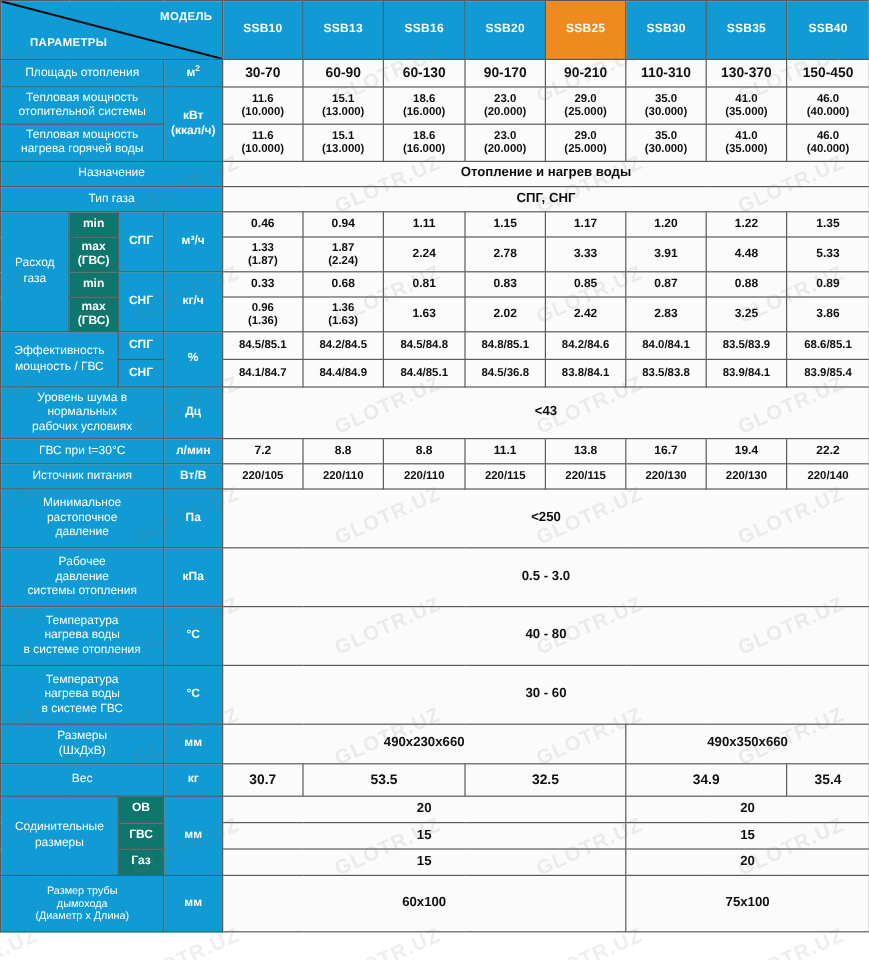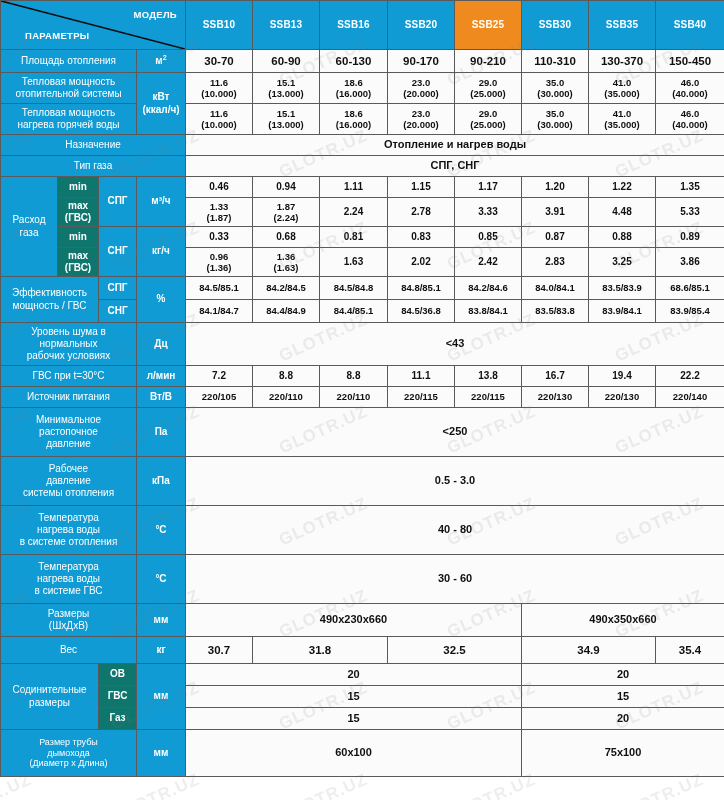--- a/index.html
+++ b/index.html
@@ -515,21 +515,21 @@
     </td>
     <td class="unit">мм</td>
     <td class="val wide" colspan="5">490x230x660</td>
     <td class="val wide" colspan="3">490x350x660</td>
   </tr>
 
   <tr>
     <td class="lbl" colspan="3" style="height:26px">Вес</td>
     <td class="unit">кг</td>
     <td class="val big">30.7</td>
-    <td class="val big" colspan="2">31.8</td>
+    <td class="val big" colspan="2">53.5</td>
     <td class="val big" colspan="2">32.5</td>
     <td class="val big" colspan="2">34.9</td>
     <td class="val big">35.4</td>
   </tr>
 
   <tr>
     <td class="lbl" colspan="2" rowspan="3">
       <div>Содинительные</div>
       <div>размеры</div>
     </td>

